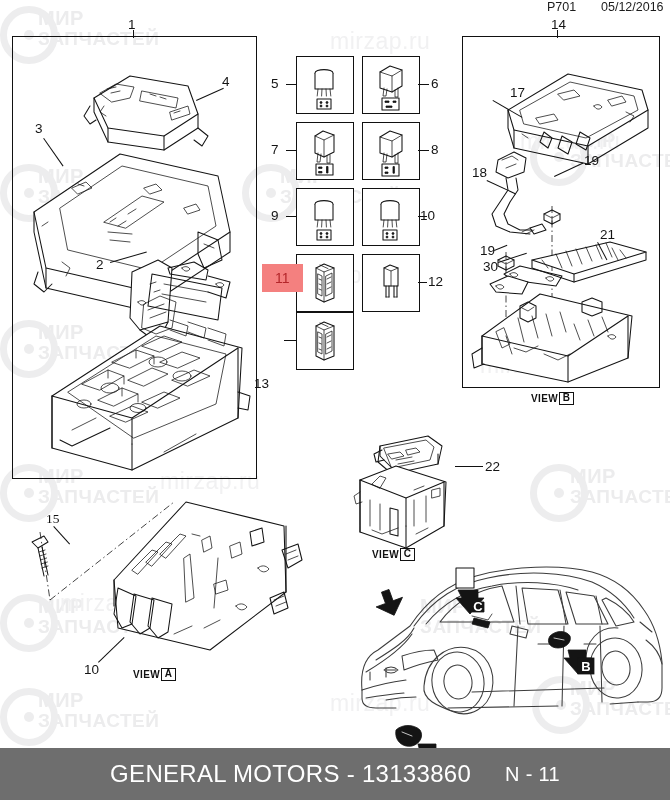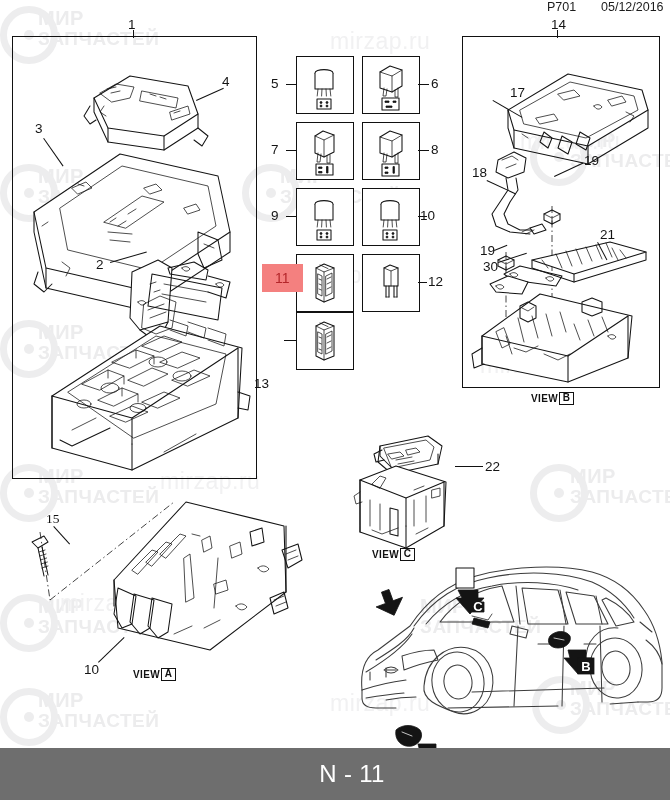--- a/index.html
+++ b/index.html
@@ -55,21 +55,21 @@
 
   
   .relaybox{position:absolute;border:1.6px solid #111;z-index:4;background:#fff;}
   .relay-svg{position:absolute;z-index:5;}
 
   
   .footer{position:absolute;left:0;bottom:0;width:670px;height:52px;
           background:#6e6e6e;color:#fff;display:flex;align-items:center;
           justify-content:center;z-index:9;}
   .footer .ftxt{font-size:24px;letter-spacing:.3px;}
-  .footer .fnum{font-size:24px;letter-spacing:.3px;margin-left:34px;}
+  .footer .fnum{font-size:20px;letter-spacing:.3px;margin-left:34px;}
 
   svg{display:block;}
   .ln{fill:none;stroke:#141414;stroke-width:1.05;stroke-linejoin:round;stroke-linecap:round;}
   .ln-t{fill:none;stroke:#141414;stroke-width:.75;stroke-linejoin:round;stroke-linecap:round;}
   .ln-c{fill:none;stroke:#141414;stroke-width:.8;stroke-dasharray:7 3 1.5 3;}
   .fillw{fill:#fff;stroke:#141414;stroke-width:1.05;stroke-linejoin:round;}
   .fillk{fill:#141414;stroke:#141414;stroke-width:.8;}
   .car{fill:none;stroke:#3c3c3c;stroke-width:1.05;stroke-linejoin:round;stroke-linecap:round;}
   .arrw-lbl{font-family:"Liberation Sans",sans-serif;font-size:13px;font-weight:bold;fill:#fff;}
 </style>
@@ -631,16 +631,17 @@
     <g>
       <path class="fillk" d="M216 110 L234 110 L234 118 L240 118 L226 134 L212 118 L218 118 Z"></path>
       <rect class="fillk" x="226" y="118" width="16" height="16"></rect>
       <text class="arrw-lbl" x="234" y="131" text-anchor="middle" fill="#fff">B</text>
       <path class="fillk" d="M198 96 C204 90 214 90 218 96 C220 102 214 108 206 108 C198 108 194 102 198 96 Z"></path>
       <path class="ln-t" d="M202 98 L212 100" style="stroke:#fff;"></path>
     </g>
   </svg>
 
   <div class="footer">
+    <span class="ftxt">GENERAL MOTORS - 13133860</span>
     <span class="fnum">N - 11</span>
   </div>
 
 </div>
 
 </body></html>

